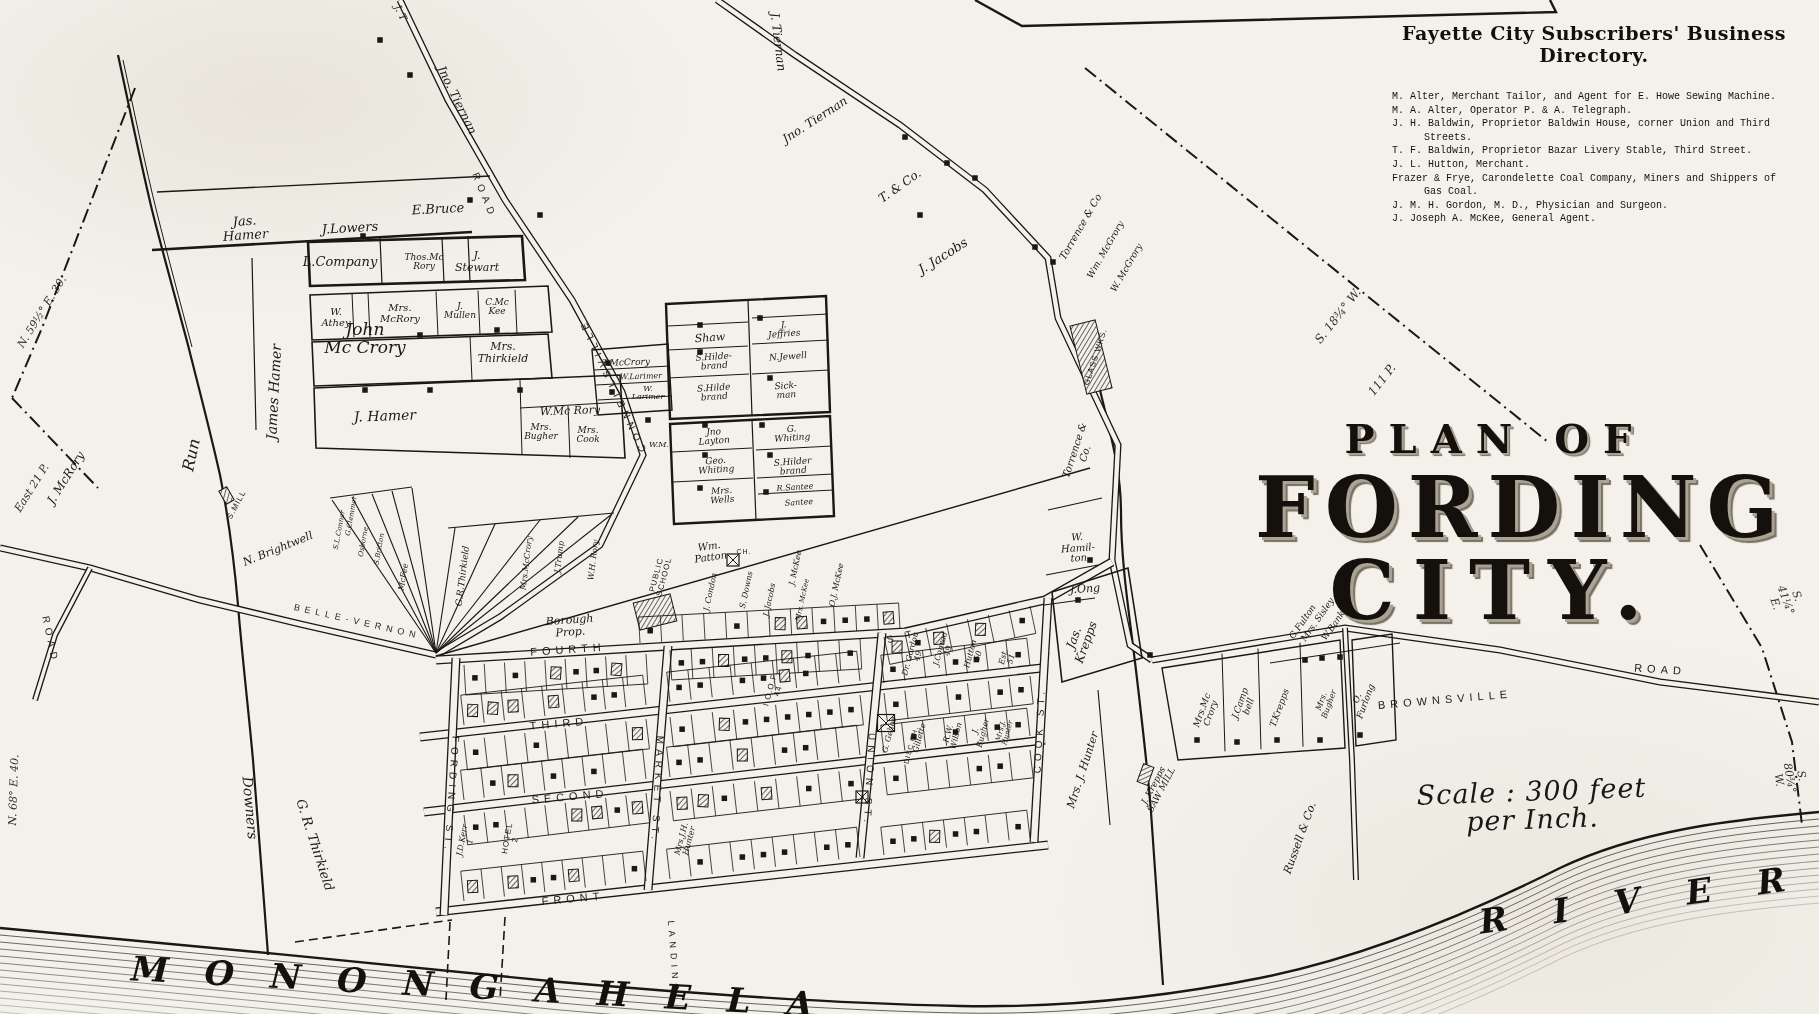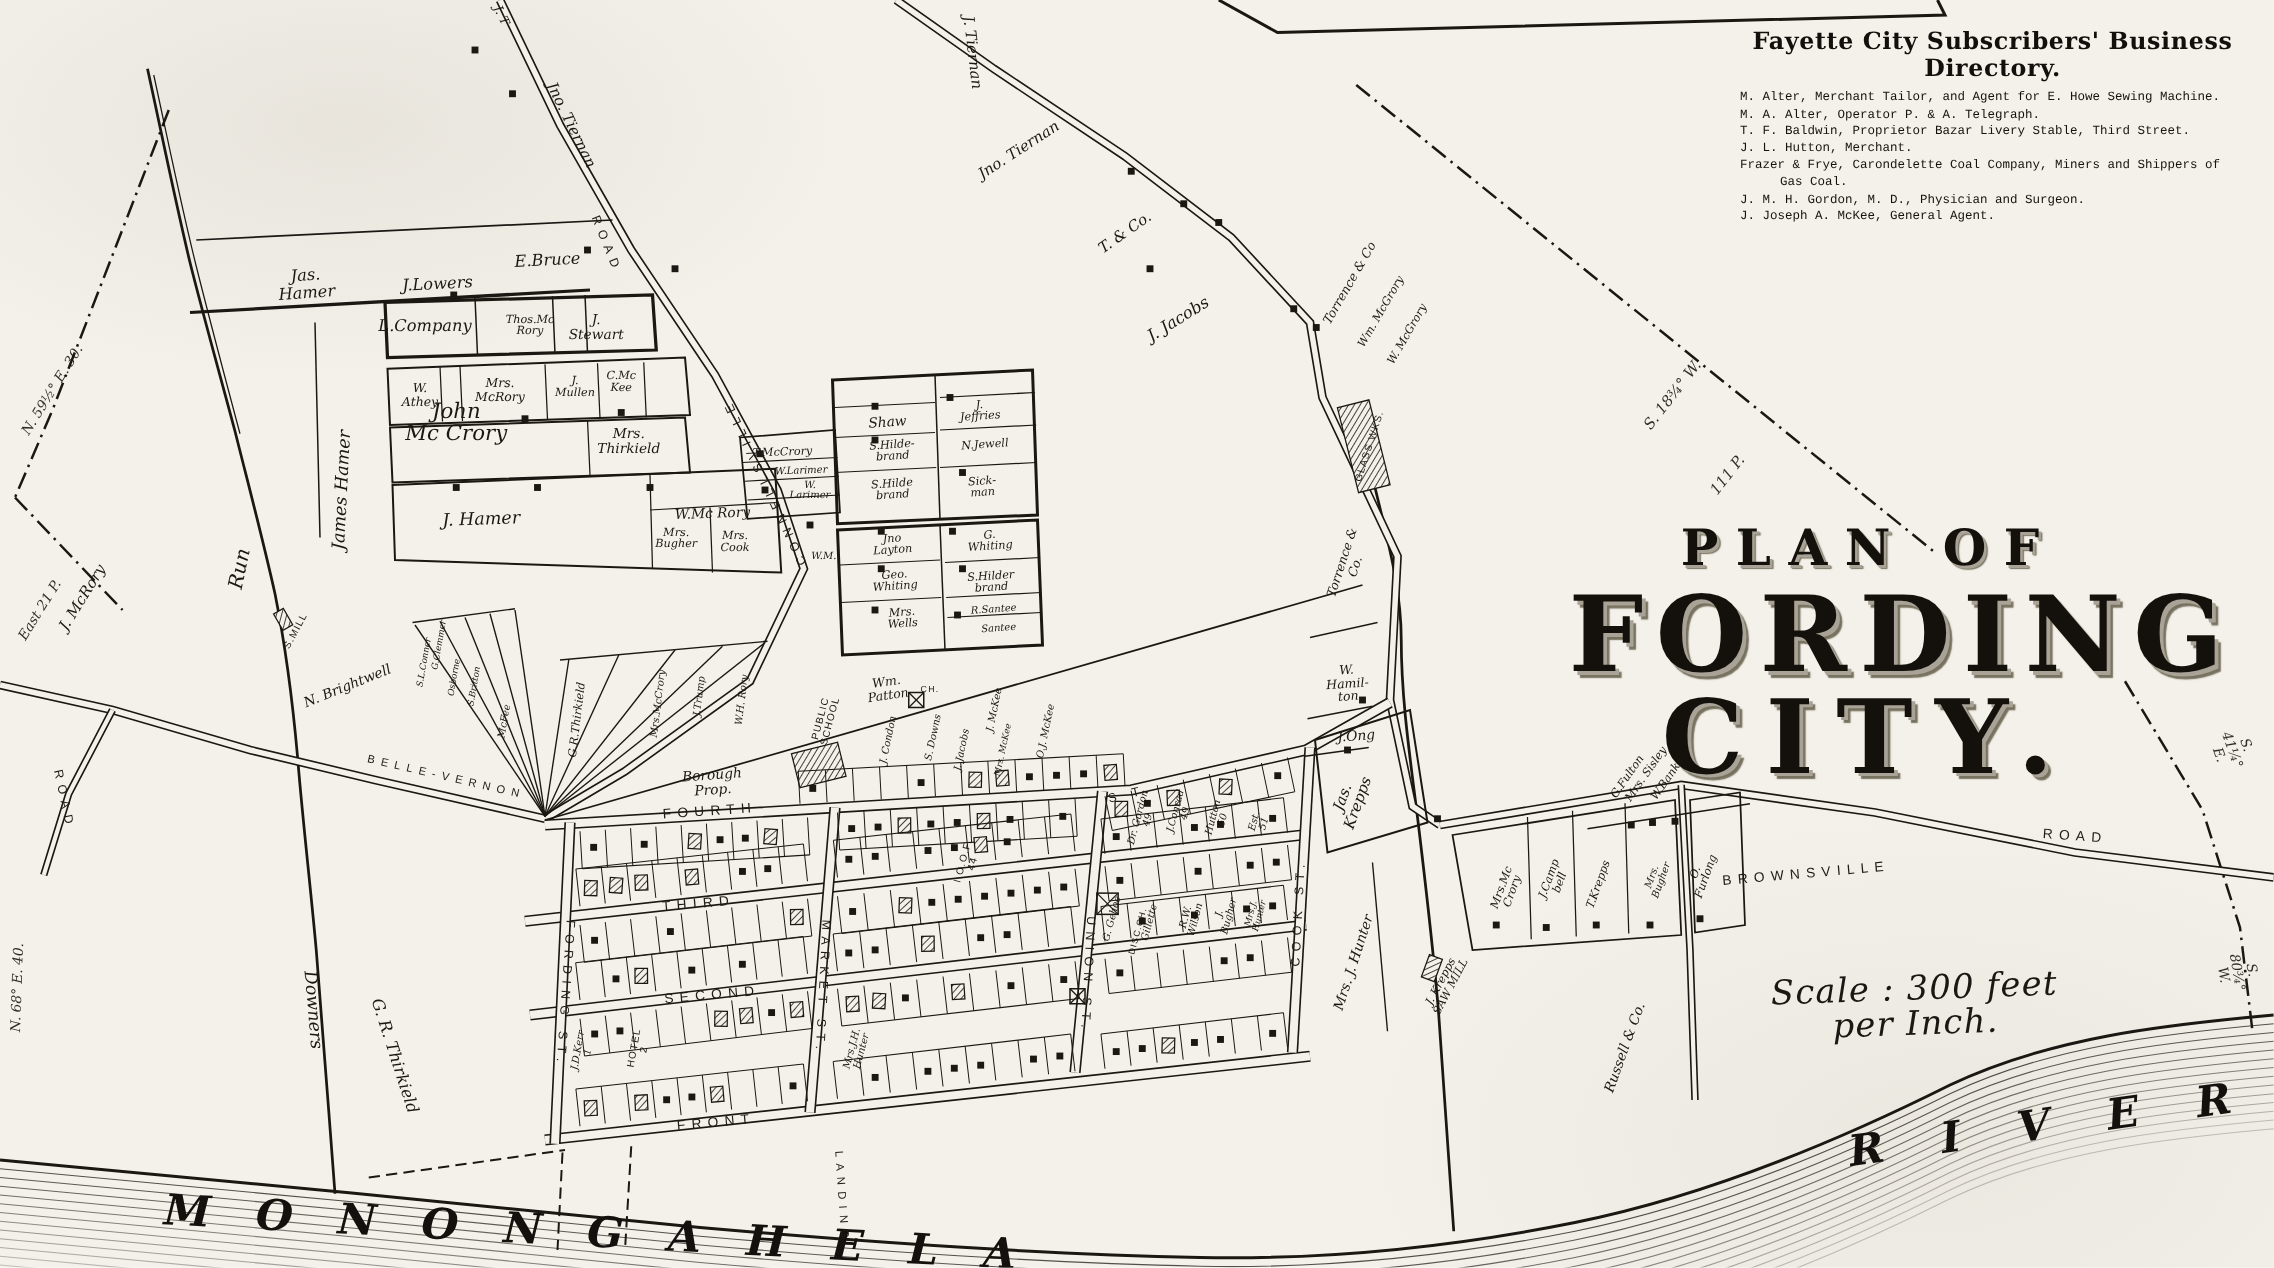--- a/index.html
+++ b/index.html
@@ -12,21 +12,21 @@
   .lbl{position:absolute;font-family:"DejaVu Serif",serif;font-style:italic;color:#1b1713;
     white-space:pre-line;text-align:center;line-height:1.05;transform-origin:center;}
   .st{font-family:"Liberation Sans","DejaVu Sans",sans-serif;font-style:normal;letter-spacing:5px;color:#1f1c18;}
   .plain{font-family:"Liberation Sans","DejaVu Sans",sans-serif;font-style:normal;letter-spacing:1px;}
   .bear{opacity:.9;}
   .riv{font-weight:bold;letter-spacing:36px;color:#13100d;}
   .riv2{font-weight:bold;letter-spacing:46px;color:#13100d;}
   .scale{font-weight:500;letter-spacing:1px;}
   #directory{position:absolute;left:1392px;top:22px;width:404px;}
   #directory .dtitle{font-family:"DejaVu Serif",serif;font-weight:bold;font-size:19px;
-    text-align:center;letter-spacing:.5px;margin-bottom:6px;color:#120f0c;}
+    text-align:center;letter-spacing:.5px;margin-bottom:24px;color:#120f0c;}
   #directory .entry{font-family:Liberation Mono, monospace;font-size:10px;line-height:1.36;
     padding-left:32px;text-indent:-32px;color:#16130f;}
   #plan-title{position:absolute;left:1255px;top:415px;width:480px;text-align:center;color:#14100c;}
   #plan-title .l1{font-size:40px;font-weight:bold;letter-spacing:14px;
     text-shadow:2px 2px 0 #a9a296,3px 3px 1px #77715f;}
   #plan-title .l2{font-size:84px;font-weight:bold;letter-spacing:10px;line-height:.95;margin-top:6px;
     text-shadow:3px 3px 0 #a9a296,5px 5px 1px #77715f;}
   #plan-title .l3{font-size:82px;font-weight:bold;letter-spacing:18px;line-height:.95;margin-top:4px;
     text-shadow:3px 3px 0 #a9a296,5px 5px 1px #77715f;}
 </style>
@@ -514,20 +514,21 @@
         <rect x="407.25" y="72.25" width="5.5" height="5.5" fill="#1b1713"></rect>
         <rect x="537.25" y="212.25" width="5.5" height="5.5" fill="#1b1713"></rect>
       </g>
   </svg>
 
   <div id="directory">
     <div class="dtitle">Fayette City Subscribers' Business Directory.</div>
     <div id="dir-entries">
         <div class="entry">M. Alter, Merchant Tailor, and Agent for E. Howe Sewing Machine.</div>
         <div class="entry">M. A. Alter, Operator P. &amp; A. Telegraph.</div>
+        <div class="entry">J. H. Baldwin, Proprietor Baldwin House, corner Union and Third Streets.</div>
         <div class="entry">T. F. Baldwin, Proprietor Bazar Livery Stable, Third Street.</div>
         <div class="entry">J. L. Hutton, Merchant.</div>
         <div class="entry">Frazer &amp; Frye, Carondelette Coal Company, Miners and Shippers of Gas Coal.</div>
         <div class="entry">J. M. H. Gordon, M. D., Physician and Surgeon.</div>
         <div class="entry">J. Joseph A. McKee, General Agent.</div>
       </div>
   </div>
 
   <div id="plan-title">
     <div class="l1">PLAN OF</div>

